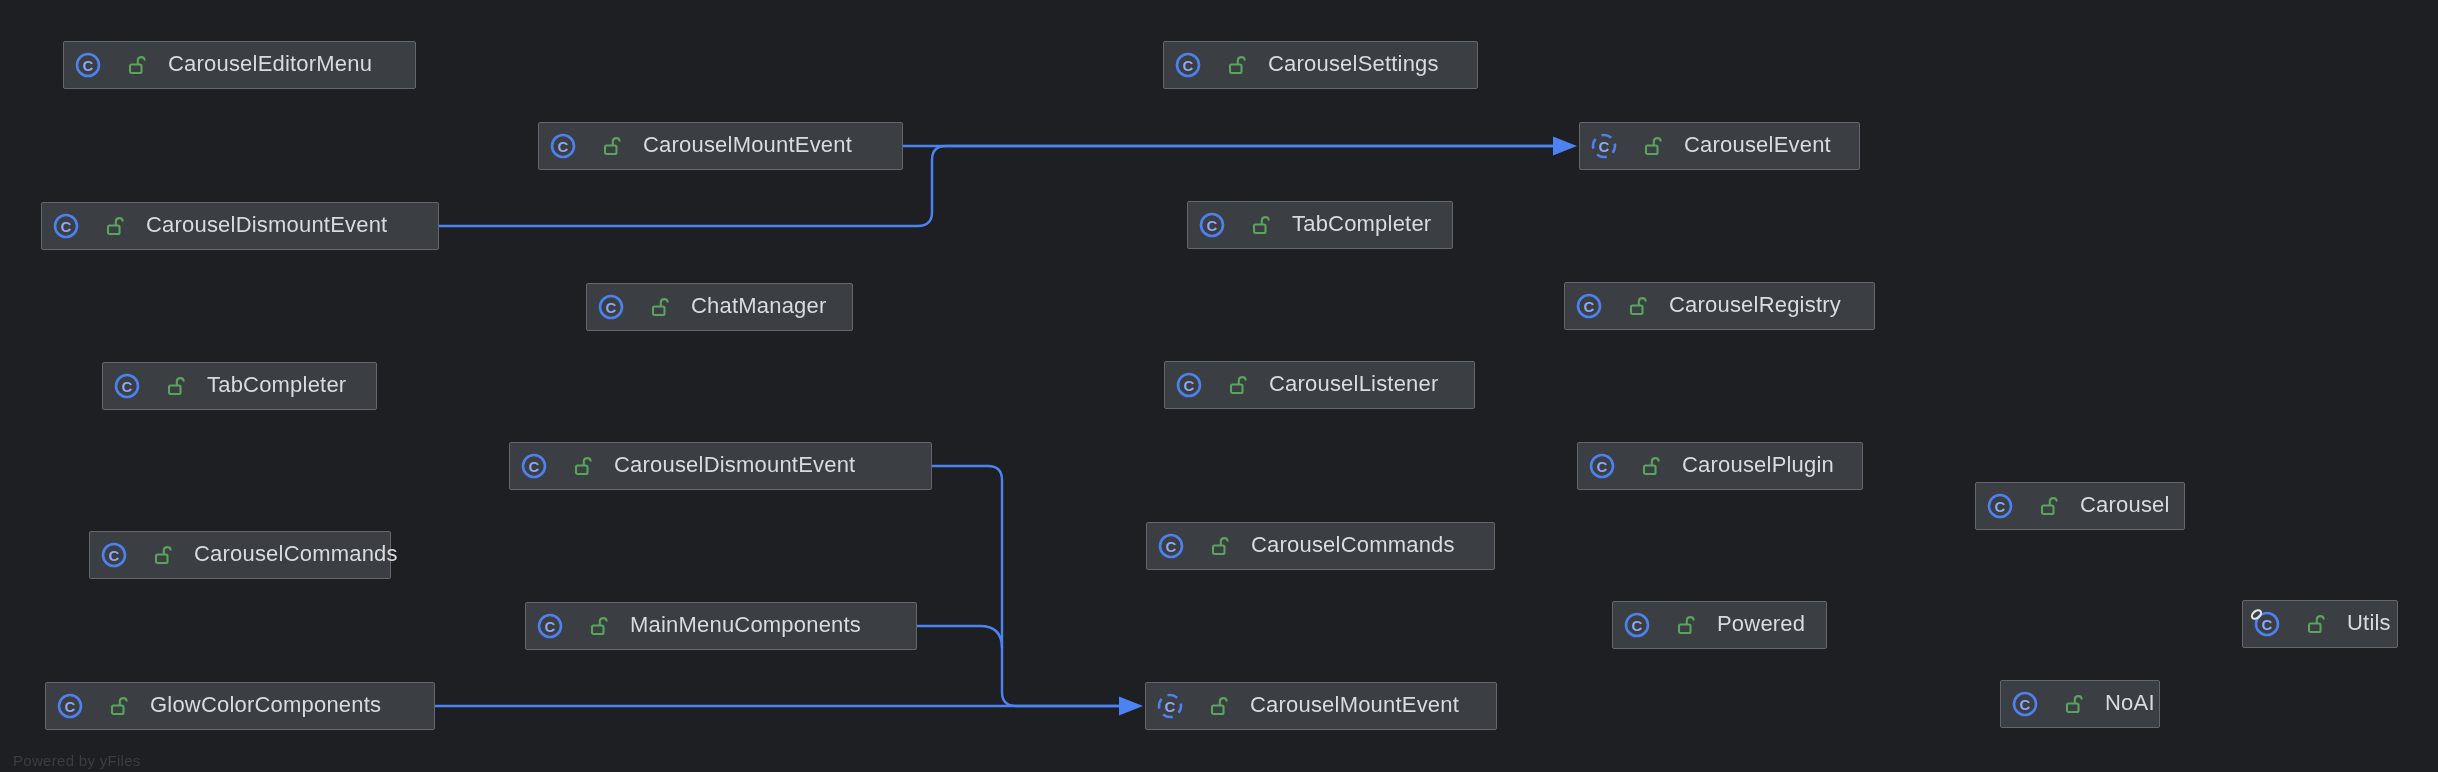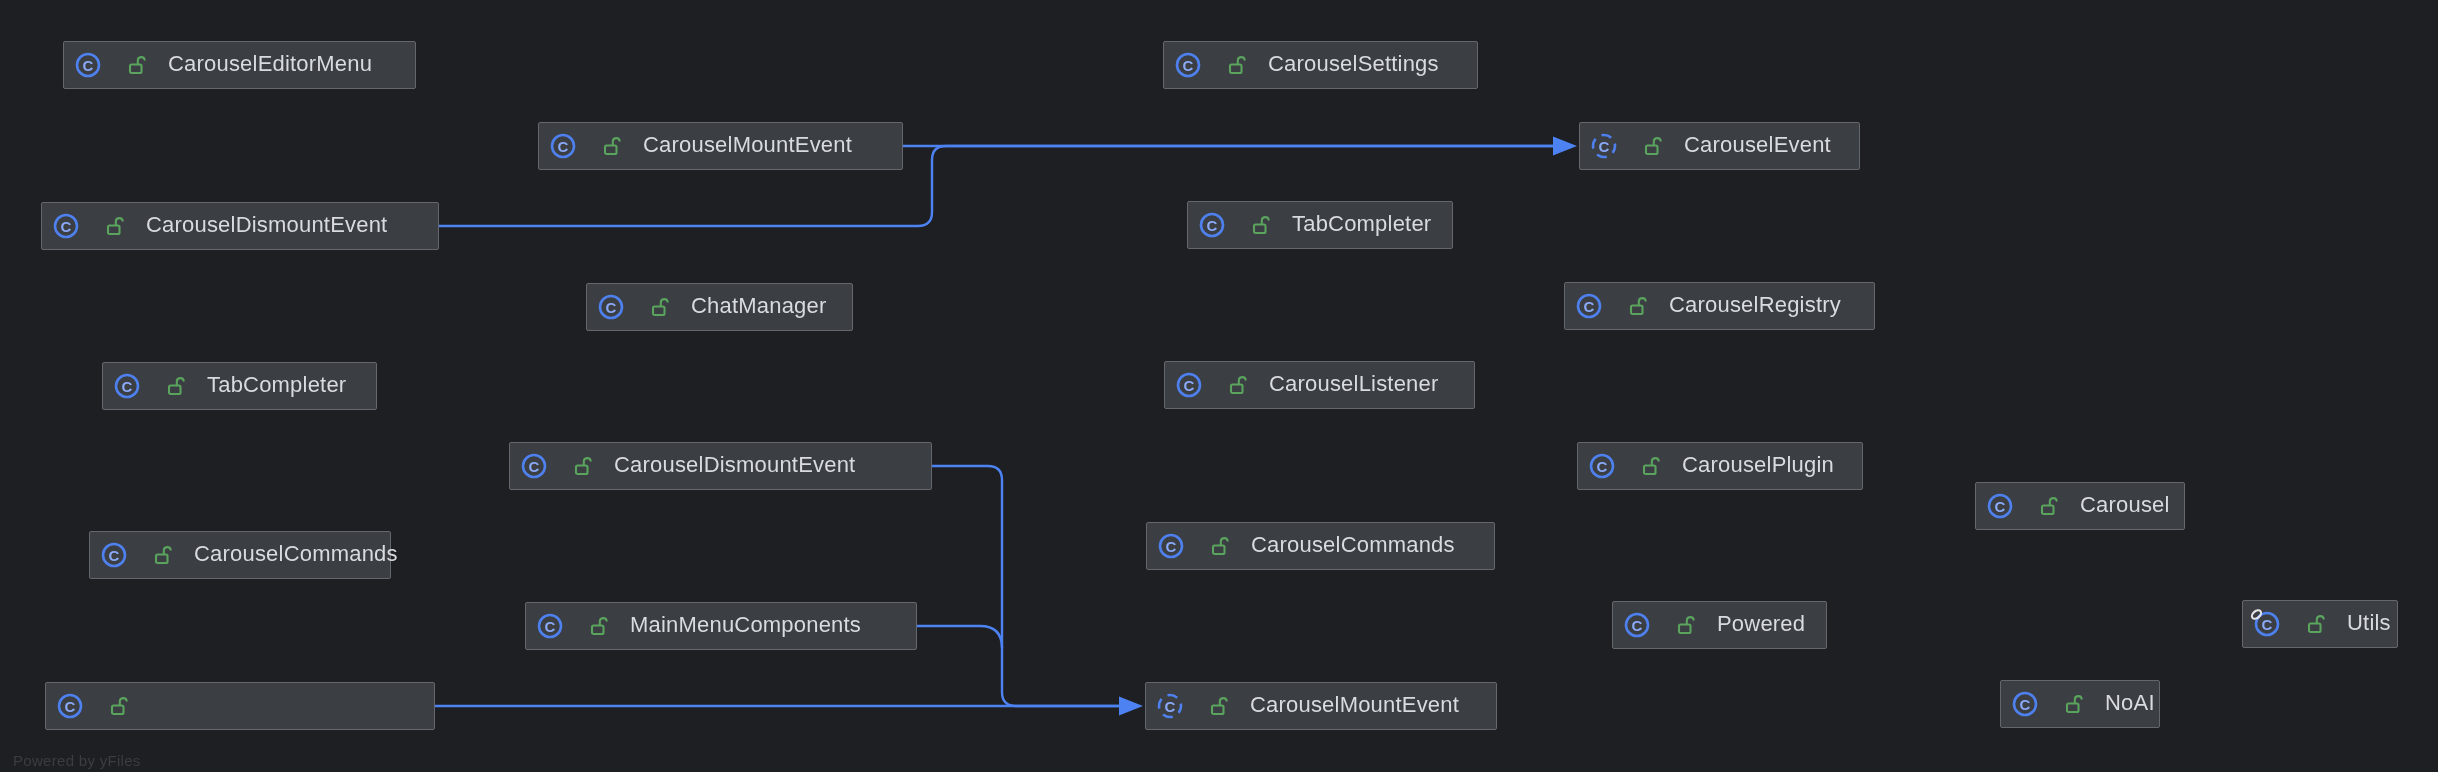--- a/index.html
+++ b/index.html
@@ -364,20 +364,21 @@
             <circle cx="13" cy="13" r="11" fill="none" stroke="var(--class-icon-blue)" stroke-width="2.6"></circle>
             <text x="13" y="13.5" text-anchor="middle" dominant-baseline="central" font-size="15" font-weight="bold" fill="var(--class-icon-letter)" font-family="Liberation Sans, sans-serif">C</text>
           </svg>
         </span>
         <span class="lock" style="display: inline-flex;">
           <svg class="lock" viewBox="0 0 22 22" width="22" height="22">
             <rect x="3" y="10.5" width="11.5" height="8.5" rx="1.6" fill="none" stroke="var(--lock-green)" stroke-width="2.1"></rect>
             <path d="M 10.8 10.2 V 6.6 a 3.5 3.5 0 0 1 6.9 -0.8" fill="none" stroke="var(--lock-green)" stroke-width="2.1" stroke-linecap="round"></path>
           </svg>
         </span>
+        <span class="node-label">GlowColorComponents</span>
       </div>
       <div class="node" style="left: 1145px; top: 682px; width: 352px; height: 48px;">
         <span style="display: inline-flex;">
           <svg class="cicon" viewBox="0 0 26 26" width="26" height="26">
             <circle cx="13" cy="13" r="11" fill="none" stroke="var(--class-icon-blue)" stroke-width="2.6" stroke-dasharray="10.4 6.9" stroke-dashoffset="3"></circle>
             <text x="13" y="13.5" text-anchor="middle" dominant-baseline="central" font-size="15" font-weight="bold" fill="var(--class-icon-letter)" font-family="Liberation Sans, sans-serif">C</text>
           </svg>
         </span>
         <span class="lock" style="display: inline-flex;">
           <svg class="lock" viewBox="0 0 22 22" width="22" height="22">

